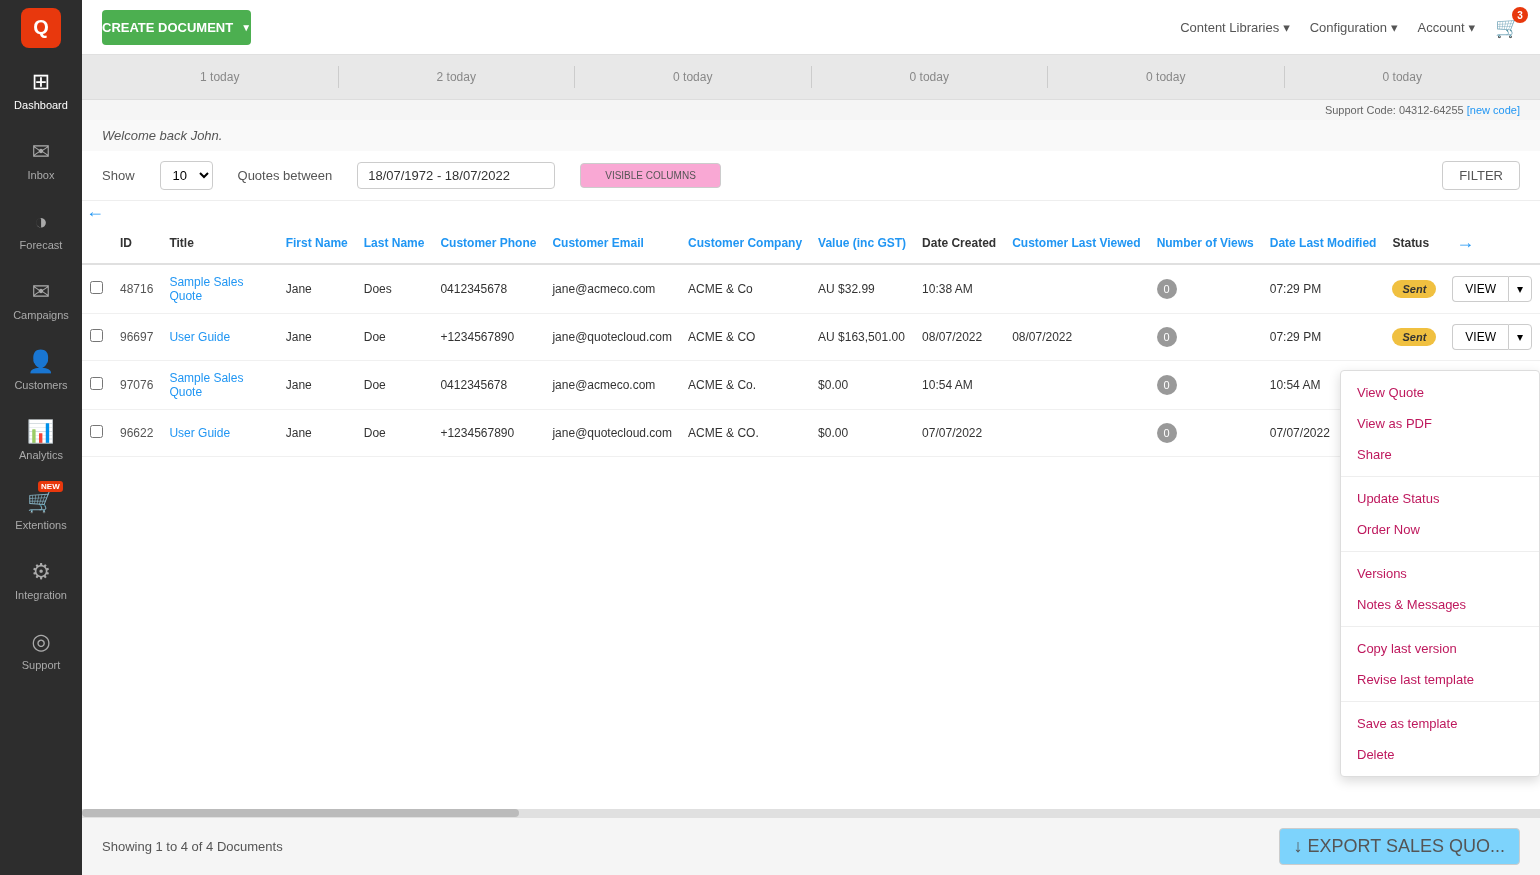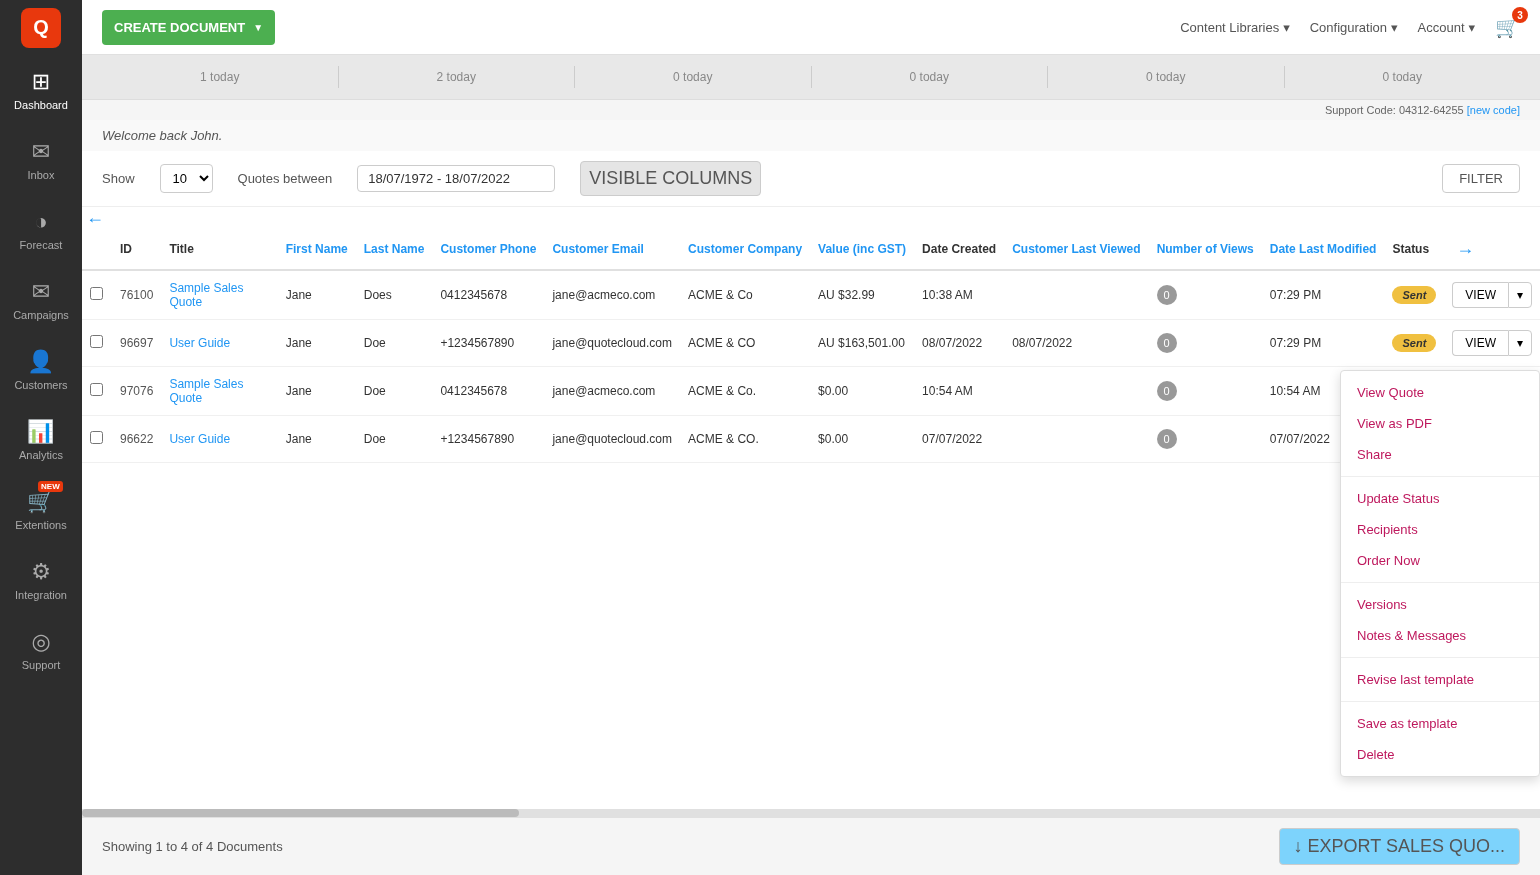--- a/index.html
+++ b/index.html
@@ -82,21 +82,21 @@
       align-items: center;
       padding: 0 20px;
       border-bottom: 1px solid #e0e0e0;
       justify-content: space-between;
       flex-shrink: 0;
     }
     .create-btn {
       background: #4caf50;
       color: white;
       border: none;
-      padding: 10px 12px;
+      padding: 10px 0;
       border-radius: 4px;
       cursor: pointer;
       font-size: 13px;
       font-weight: bold;
       display: flex;
       align-items: center;
       gap: 8px;
     }
     .create-btn .dropdown-arrow { font-size: 10px; }
     .nav-right { display: flex; align-items: center; gap: 20px; }
@@ -182,25 +182,25 @@
     .date-range-input {
       border: 1px solid #ccc;
       padding: 5px 10px;
       border-radius: 4px;
       font-size: 13px;
       color: #333;
       background: white;
       min-width: 180px;
     }
     .visible-cols-btn {
-      background: #e5e5e5;
+      background: #f9a8d4;
       border: 1px solid #ccc;
-      padding: 6px 8px;
-      border-radius: 4px;
-      font-size: 18px;
+      padding: 6px 24px;
+      border-radius: 4px;
+      font-size: 10px;
       cursor: pointer;
       color: #555;
     }
     .filter-btn {
       margin-left: auto;
       background: white;
       border: 1px solid #ccc;
       padding: 6px 16px;
       border-radius: 4px;
       font-size: 13px;
@@ -483,21 +483,21 @@
           <th class="no-color">
             <button class="nav-prev-arrow" style="background:none;border:none;cursor:pointer;color:#2196F3;font-size:18px;padding:0 4px;">→</button>
           </th>
         </tr>
       </thead>
       <tbody id="table-body">
       <tr>
       <td class="checkbox-cell">
         <input type="checkbox" style="">
       </td>
-      <td class="id-cell">76100</td>
+      <td class="id-cell">48716</td>
       <td><a class="title-link">Sample Sales Quote</a></td>
       <td>Jane</td>
       <td>Does</td>
       <td>0412345678</td>
       <td>jane@acmeco.com</td>
       <td>ACME &amp; Co</td>
       <td>AU $32.99</td>
       <td>10:38 AM</td>
       <td></td>
       <td>
@@ -607,27 +607,27 @@
 </div>
 
 <div class="context-menu">
   <div class="context-menu-section">
     <span class="context-menu-item">View Quote</span>
     <span class="context-menu-item">View as PDF</span>
     <span class="context-menu-item">Share</span>
   </div>
   <div class="context-menu-section">
     <span class="context-menu-item">Update Status</span>
-    <span class="context-menu-item">Recipients</span>
     <span class="context-menu-item">Order Now</span>
   </div>
   <div class="context-menu-section">
     <span class="context-menu-item">Versions</span>
     <span class="context-menu-item">Notes &amp; Messages</span>
   </div>
   <div class="context-menu-section">
+    <span class="context-menu-item">Copy last version</span>
     <span class="context-menu-item">Revise last template</span>
   </div>
   <div class="context-menu-section">
     <span class="context-menu-item">Save as template</span>
     <span class="context-menu-item">Delete</span>
   </div>
 </div>
 
 </body></html>

